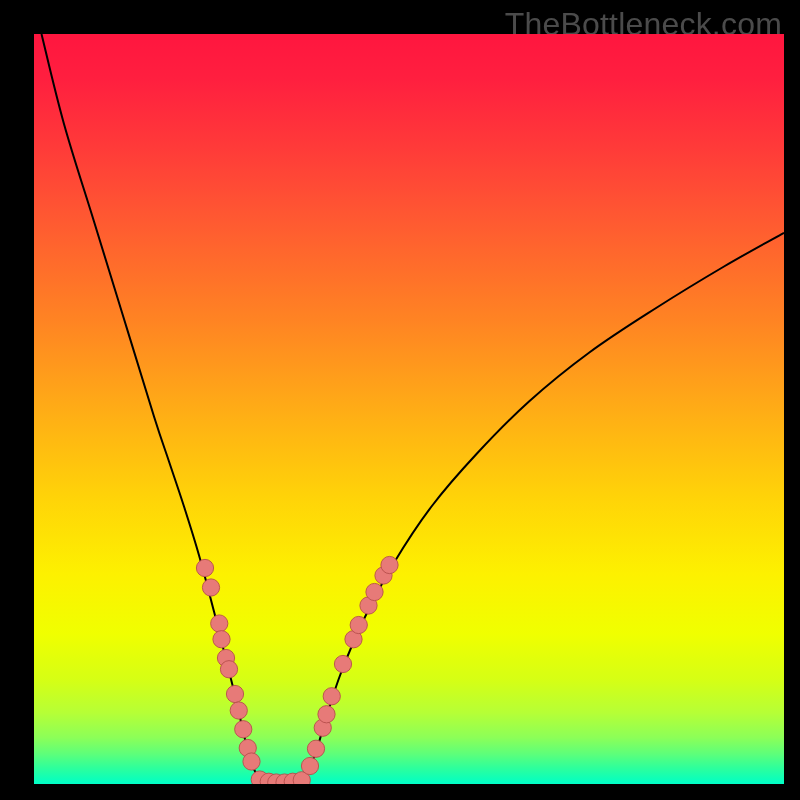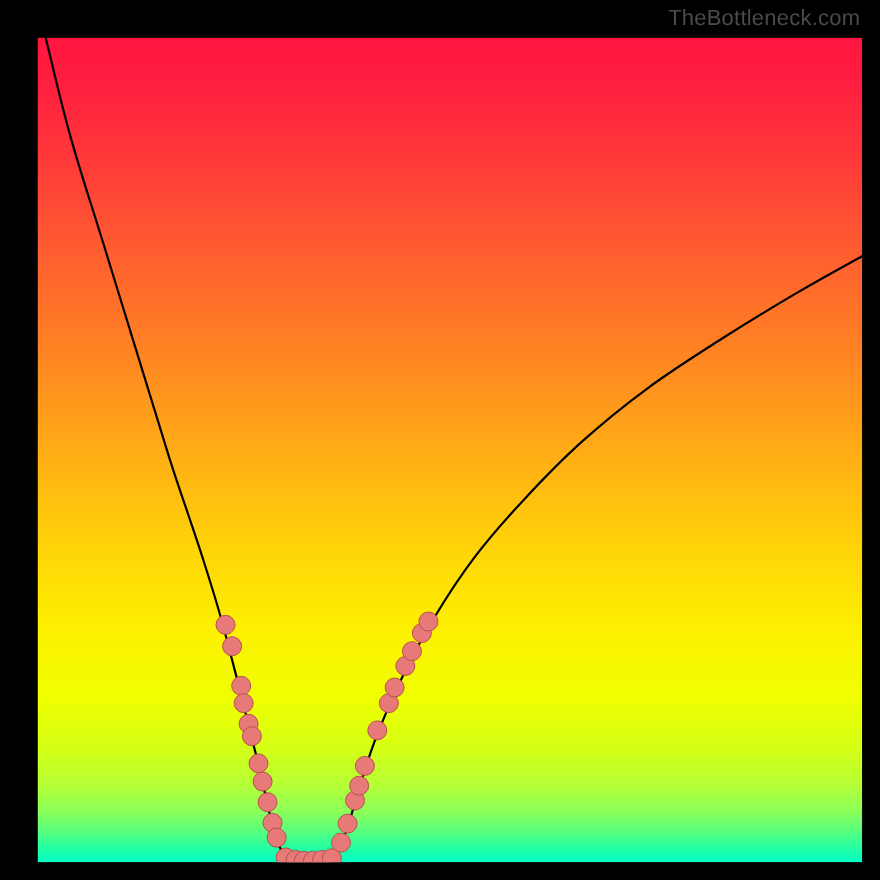--- a/index.html
+++ b/index.html
@@ -27,21 +27,21 @@
   }
   .gradient {
     position: absolute;
     left: 0; top: 0; right: 0; bottom: 0;
   }
   .watermark {
     position: absolute;
     top: 6px;
     right: 18px;
     color: #4b4b4b;
-    font-size: 20px;
+    font-size: 32px;
     font-weight: 500;
     letter-spacing: 0.2px;
     user-select: none;
   }
   svg.curves {
     position: absolute;
     left: 0; top: 0;
     width: 750px; height: 750px;
   }
 </style>

